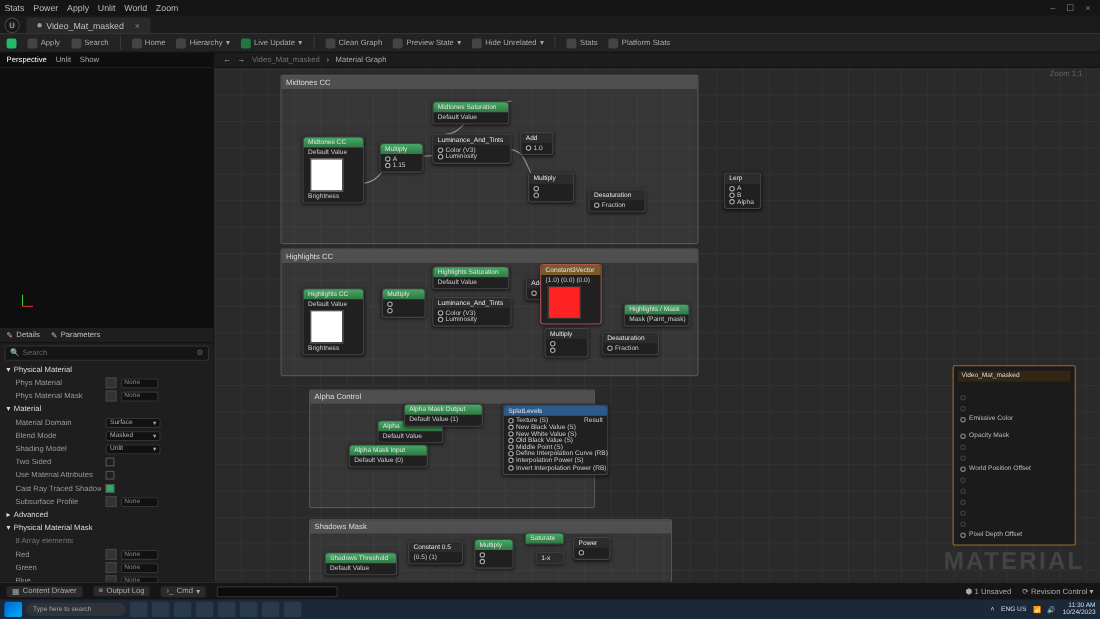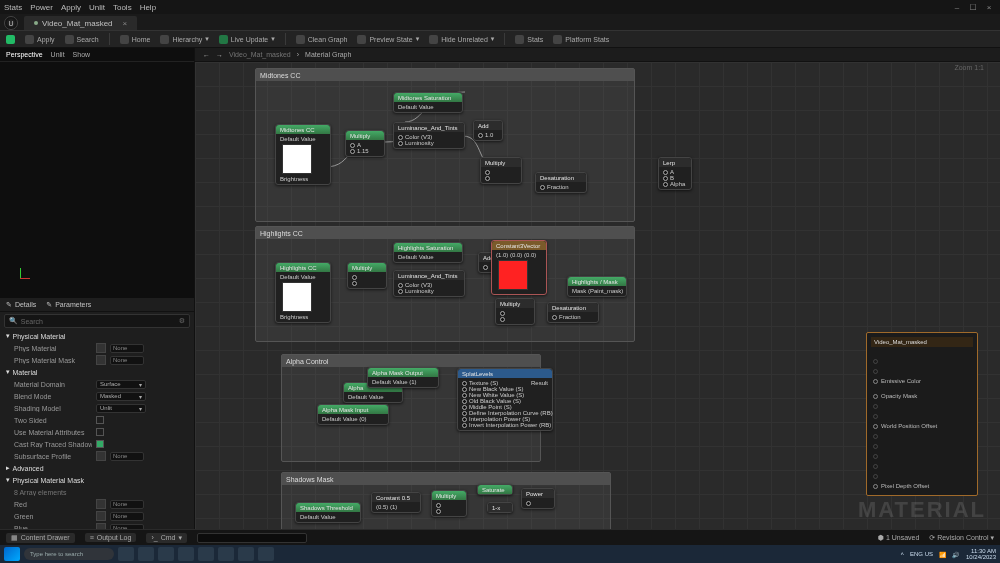--- a/index.html
+++ b/index.html
@@ -86,22 +86,22 @@
   .tray .col { display:flex; flex-direction:column; align-items:flex-end; line-height:6px; }
 </style>
 </head>
 <body>
 
 <div class="menubar">
   <span>Stats</span>
   <span>Power</span>
   <span>Apply</span>
   <span>Unlit</span>
-  <span>Tools</span>
-  <span>Help</span>
+  <span>World</span>
+  <span>Zoom</span>
   <div class="winbtns">
     <span>–</span>
     <span>☐</span>
     <span>×</span>
   </div>
 </div>
 
 <div class="tabrow">
   <div class="logo">U</div>
   <div class="tab">

